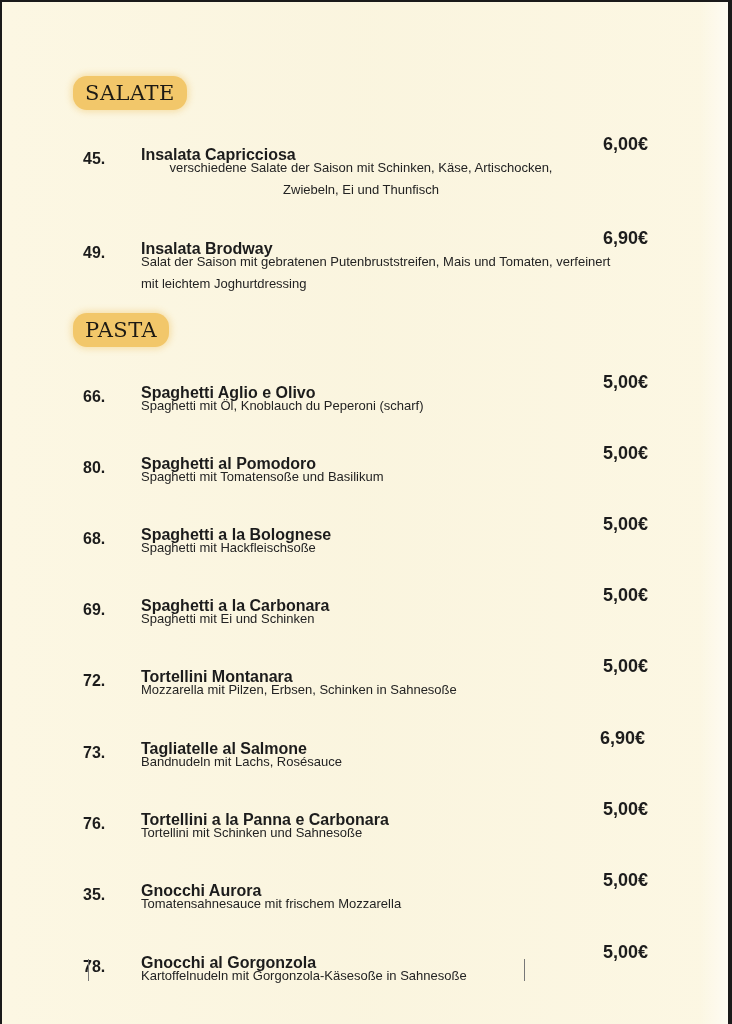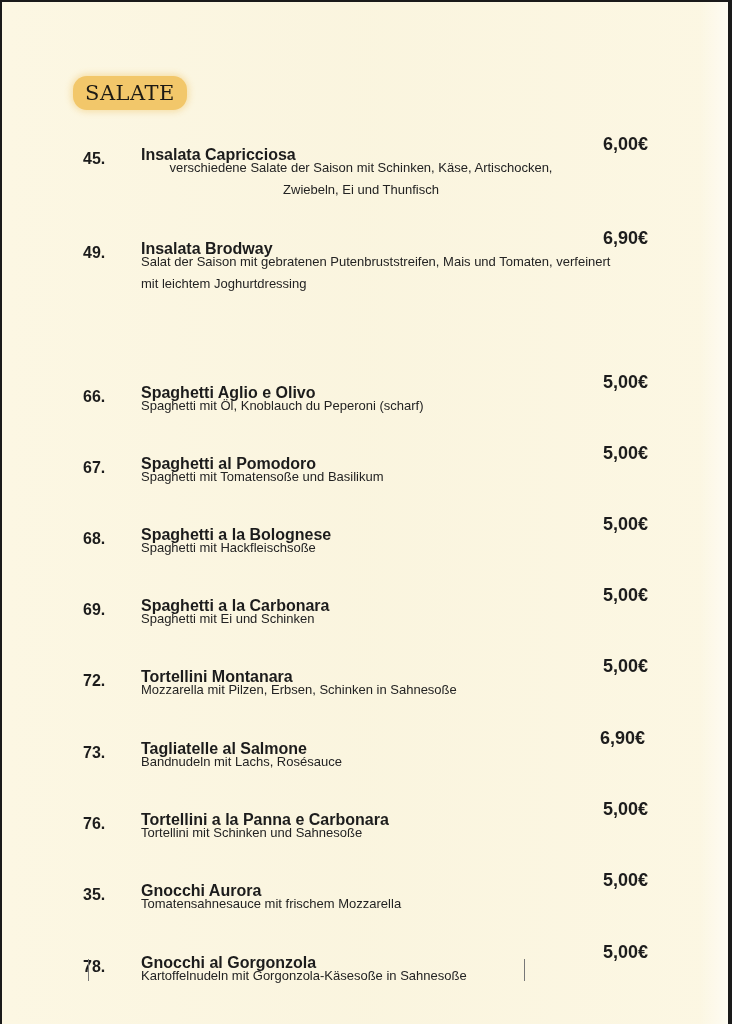--- a/index.html
+++ b/index.html
@@ -114,30 +114,31 @@
     <div class="desc" style="width:440px;text-align:center;">verschiedene Salate der Saison mit Schinken, Käse, Artischocken, Zwiebeln, Ei und Thunfisch</div>
   </div>
 
   <div class="item" style="top:226px;">
     <span class="num">49.</span>
     <span class="name">Insalata Brodway</span>
     <span class="price">6,90€</span>
     <div class="desc" style="width:490px;">Salat der Saison mit gebratenen Putenbruststreifen, Mais und Tomaten, verfeinert mit leichtem Joghurtdressing</div>
   </div>
 
+  <div class="section-header" style="top:311px;">PASTA</div>
 
   <div class="item" style="top:370px;">
     <span class="num">66.</span>
     <span class="name">Spaghetti Aglio e Olivo</span>
     <span class="price">5,00€</span>
     <div class="desc">Spaghetti mit Öl, Knoblauch du Peperoni (scharf)</div>
   </div>
 
   <div class="item" style="top:441px;">
-    <span class="num">67.</span>
+    <span class="num">80.</span>
     <span class="name">Spaghetti al Pomodoro</span>
     <span class="price">5,00€</span>
     <div class="desc">Spaghetti mit Tomatensoße und Basilikum</div>
   </div>
 
   <div class="item" style="top:512px;">
     <span class="num">68.</span>
     <span class="name">Spaghetti a la Bolognese</span>
     <span class="price">5,00€</span>
     <div class="desc">Spaghetti mit Hackfleischsoße</div>

